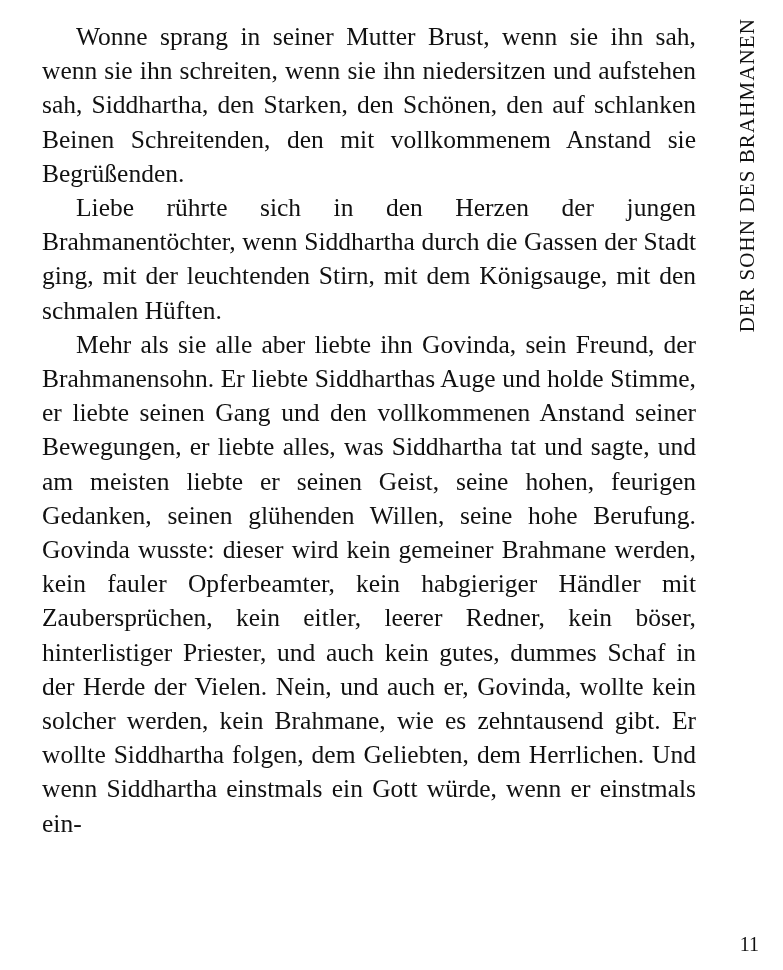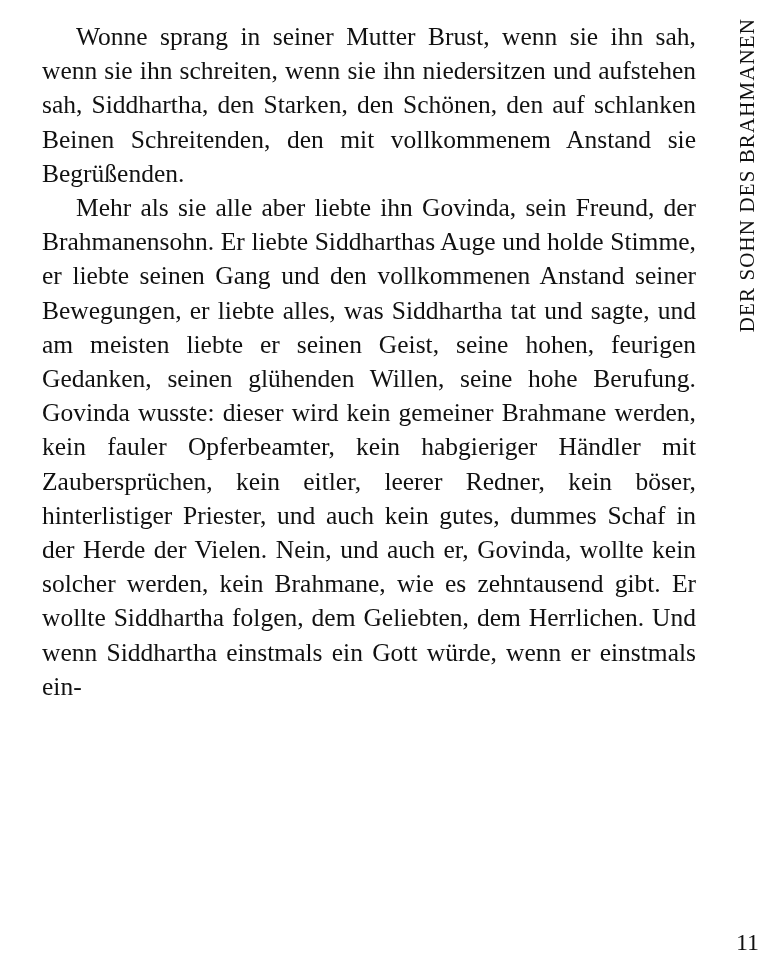--- a/index.html
+++ b/index.html
@@ -56,31 +56,32 @@
     letter-spacing: 1.1px;
     font-variant: small-caps;
     text-transform: uppercase;
     white-space: nowrap;
     font-family: "Liberation Serif", serif;
   }
   .folio {
     position: absolute;
     right: 24px;
     bottom: 14px;
-    font-size: 24px;
+    font-size: 20px;
     font-family: "Liberation Serif", serif;
   }
 </style>
 </head>
 <body>
 
 <div class="page">
 
   <div class="text-column">
     <p class="para">Wonne sprang in seiner Mutter Brust, wenn sie ihn sah, wenn sie ihn schreiten, wenn sie ihn nie­dersitzen und aufstehen sah, Siddhartha, den Starken, den Schönen, den auf schlanken Beinen Schreitenden, den mit vollkommenem Anstand sie Begrüßenden.</p>
+    <p class="para">Liebe rührte sich in den Herzen der jungen Brahmanentöchter, wenn Siddhartha durch die Gassen der Stadt ging, mit der leuchtenden Stirn, mit dem Königsauge, mit den schmalen Hüften.</p>
     <p class="para">Mehr als sie alle aber liebte ihn Govinda, sein Freund, der Brahmanensohn. Er liebte Siddharthas Auge und holde Stimme, er liebte seinen Gang und den vollkommenen Anstand seiner Bewegungen, er liebte alles, was Siddhartha tat und sagte, und am meisten liebte er seinen Geist, seine hohen, feu­rigen Gedanken, seinen glühenden Willen, seine hohe Berufung. Govinda wusste: dieser wird kein gemei­ner Brahmane werden, kein fauler Opferbeamter, kein habgieriger Händler mit Zaubersprüchen, kein eitler, leerer Redner, kein böser, hinterlistiger Priester, und auch kein gutes, dummes Schaf in der Herde der Vielen. Nein, und auch er, Govinda, woll­te kein solcher werden, kein Brahmane, wie es zehn­tausend gibt. Er wollte Siddhartha folgen, dem Geliebten, dem Herrlichen. Und wenn Siddhartha einstmals ein Gott würde, wenn er einstmals ein-</p>
   </div>
 
   <div class="running-head">
     <span>Der Sohn des Brahmanen</span>
   </div>
 
   <div class="folio">11</div>
 
 </div>

